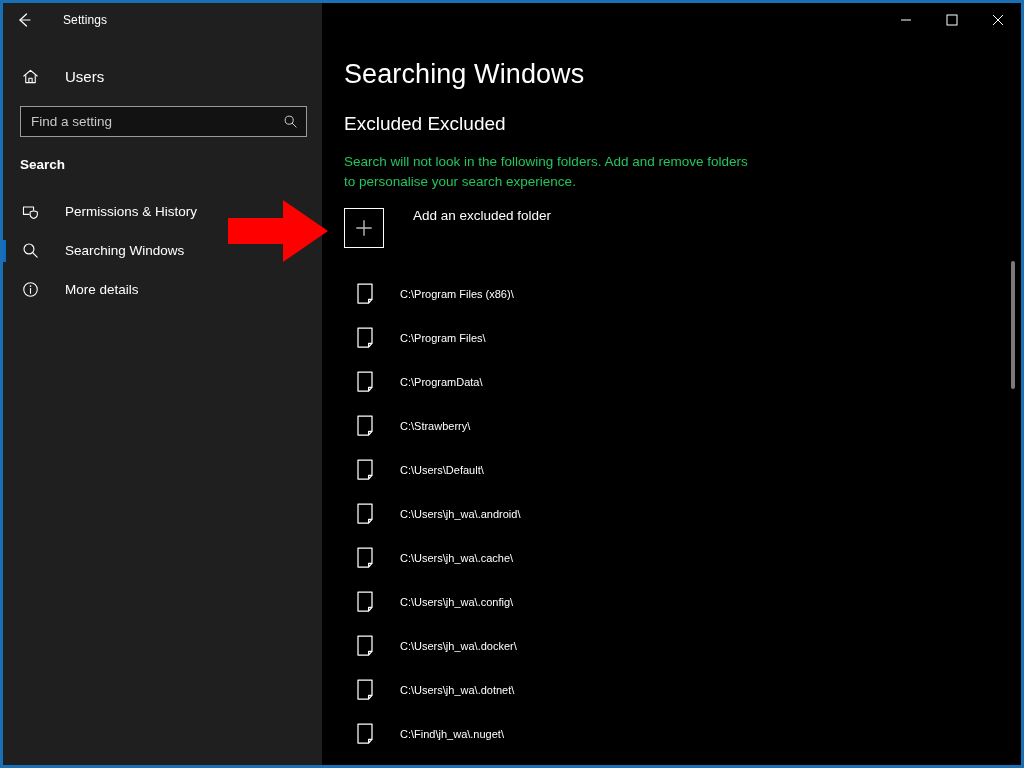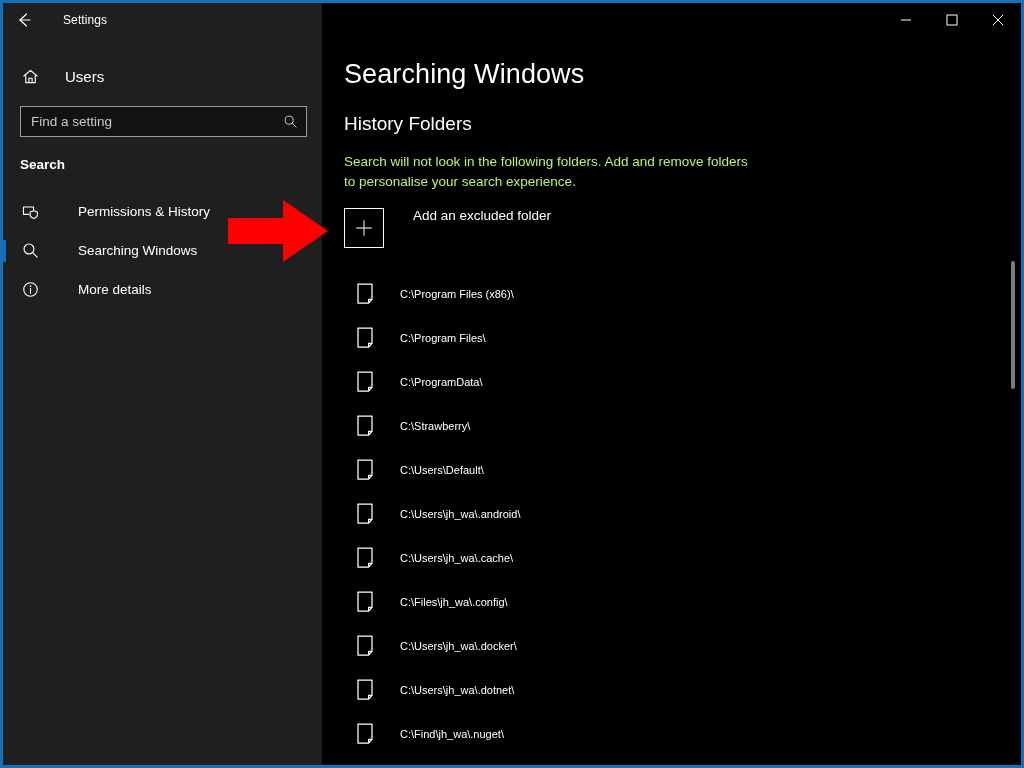--- a/index.html
+++ b/index.html
@@ -159,21 +159,21 @@
     width: 20px;
     height: 20px;
     flex: 0 0 20px;
     display: flex;
     align-items: center;
     justify-content: center;
   }
   .nav-item .lbl {
     font-size: 13.5px;
     color: #ffffff;
-    margin-left: 38px;
+    margin-left: 25px;
     white-space: nowrap;
   }
   .nav-item.selected::before {
     content: "";
     position: absolute;
     left: 0;
     top: 50%;
     transform: translateY(-50%);
     width: 3px;
     height: 22px;
@@ -200,21 +200,21 @@
 
   #section-title {
     font-size: 19px;
     font-weight: 400;
     color: #ffffff;
     margin-top: 23px;
   }
 
   #section-desc {
     font-size: 13.5px;
-    color: #bef264;
+    color: #22c55e;
     line-height: 1.48;
     margin-top: 17px;
     max-width: 415px;
   }
 
   #add-row {
     display: flex;
     align-items: flex-start;
     margin-top: 16px;
     cursor: default;
@@ -388,21 +388,21 @@
           <span class="lbl">More details</span>
         </div>
 
       </div>
     </div>
 
     <div id="main">
 
       <h1 id="page-title">Searching Windows</h1>
 
-      <h2 id="section-title">History Folders</h2>
+      <h2 id="section-title">Excluded Excluded</h2>
 
       <p id="section-desc">Search will not look in the following folders. Add and remove folders to personalise your search experience.</p>
 
       <div id="add-row">
         <div id="add-btn">
           <svg width="22" height="22" viewBox="0 0 22 22" aria-hidden="true">
             <path d="M11 4 V18 M4 11 H18" stroke="#b9b9b9" stroke-width="1.4" stroke-linecap="square"></path>
           </svg>
         </div>
         <div id="add-label">Add an excluded folder</div>
@@ -472,21 +472,21 @@
             </span>
             <span class="lbl">C:\Users\jh_wa\.cache\</span>
           </div>
           <div class="folder-item">
             <span class="ico">
               <svg width="16" height="21" viewBox="0 0 16 21" aria-hidden="true">
                 <path d="M1 1 H15 V16.4 L11.6 20 H1 Z" fill="none" stroke="#ffffff" stroke-width="1.25" stroke-linejoin="round"></path>
                 <path d="M11.6 20 V16.4 H15" fill="none" stroke="#ffffff" stroke-width="1.25" stroke-linejoin="round"></path>
               </svg>
             </span>
-            <span class="lbl">C:\Files\jh_wa\.config\</span>
+            <span class="lbl">C:\Users\jh_wa\.config\</span>
           </div>
           <div class="folder-item">
             <span class="ico">
               <svg width="16" height="21" viewBox="0 0 16 21" aria-hidden="true">
                 <path d="M1 1 H15 V16.4 L11.6 20 H1 Z" fill="none" stroke="#ffffff" stroke-width="1.25" stroke-linejoin="round"></path>
                 <path d="M11.6 20 V16.4 H15" fill="none" stroke="#ffffff" stroke-width="1.25" stroke-linejoin="round"></path>
               </svg>
             </span>
             <span class="lbl">C:\Users\jh_wa\.docker\</span>
           </div>

